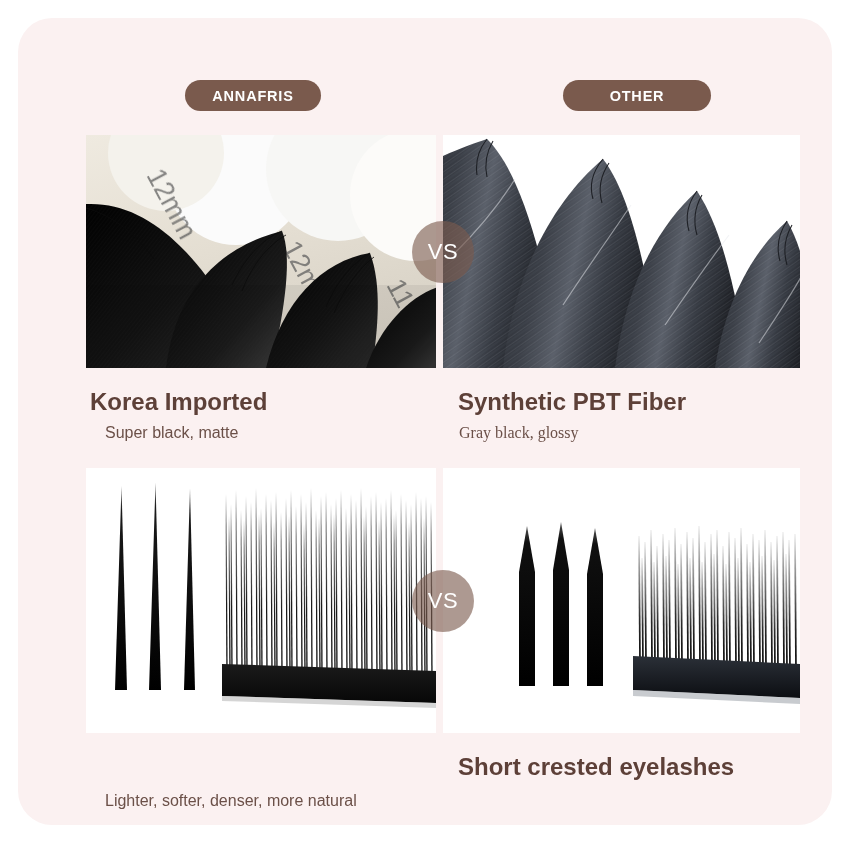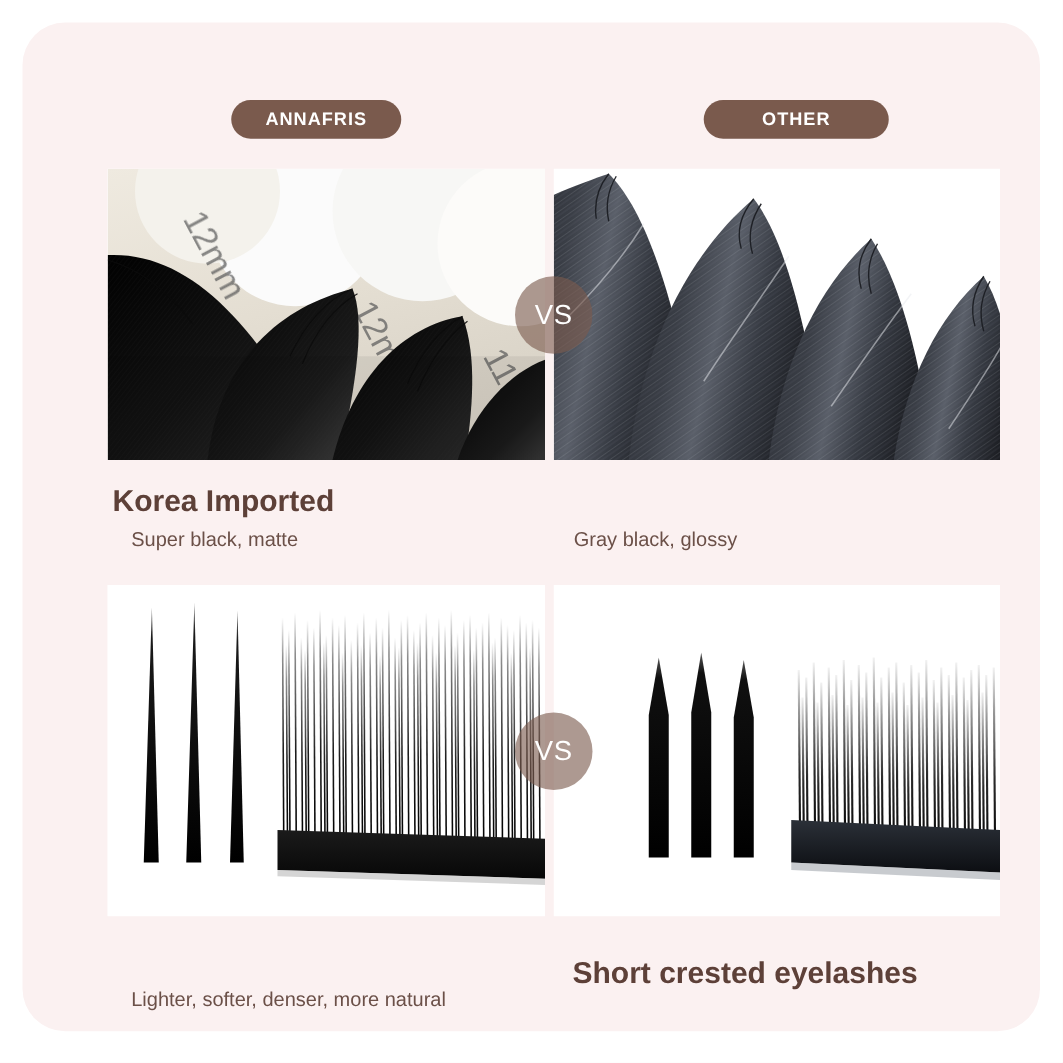--- a/index.html
+++ b/index.html
@@ -77,24 +77,24 @@
   }
   .cap-sub {
     position: absolute;
     font-size: 16px;
     color: #6b5048;
     white-space: nowrap;
   }
   .t1l { left: 72px;  top: 370px; }
   .s1l { left: 87px;  top: 406px; }
   .t1r { left: 440px; top: 370px; }
-  .s1r { left: 441px; top: 406px; }
+  .s1r { left: 441px; top: 406px; font-family: Liberation Serif, serif; }
   .t2l { left: 86px;  top: 735px; }
   .s2l { left: 87px;  top: 774px; }
-  .t2r { left: 440px; top: 735px; margin-top: 12px; }
+  .t2r { left: 440px; top: 735px; }
   .s2r { left: 441px; top: 774px; }
 
   
   .fill { position: absolute; inset: 0; width: 100%; height: 100%; display: block; }
 </style>
 </head>
 <body>
 
 <div class="page">
   <div class="card">
@@ -215,20 +215,21 @@
             <path d="M316,208 C332,184 348,160 358,142"></path>
           </g>
         </g>
       </svg>
     </div>
 
     <div class="vs vs1">VS</div>
 
     <div class="cap-title t1l">Korea Imported</div>
     <div class="cap-sub s1l">Super black, matte</div>
+    <div class="cap-title t1r">Synthetic PBT Fiber</div>
     <div class="cap-sub s1r">Gray black, glossy</div>
 
     <div class="panel r2l">
       <svg class="fill" viewBox="0 0 350 265" preserveAspectRatio="none">
         <defs>
           <linearGradient id="taperG" x1="0" y1="0" x2="0" y2="1">
             <stop offset="0%" stop-color="#6d6d6d"></stop>
             <stop offset="12%" stop-color="#1a1a1a"></stop>
             <stop offset="100%" stop-color="#000000"></stop>
           </linearGradient>

